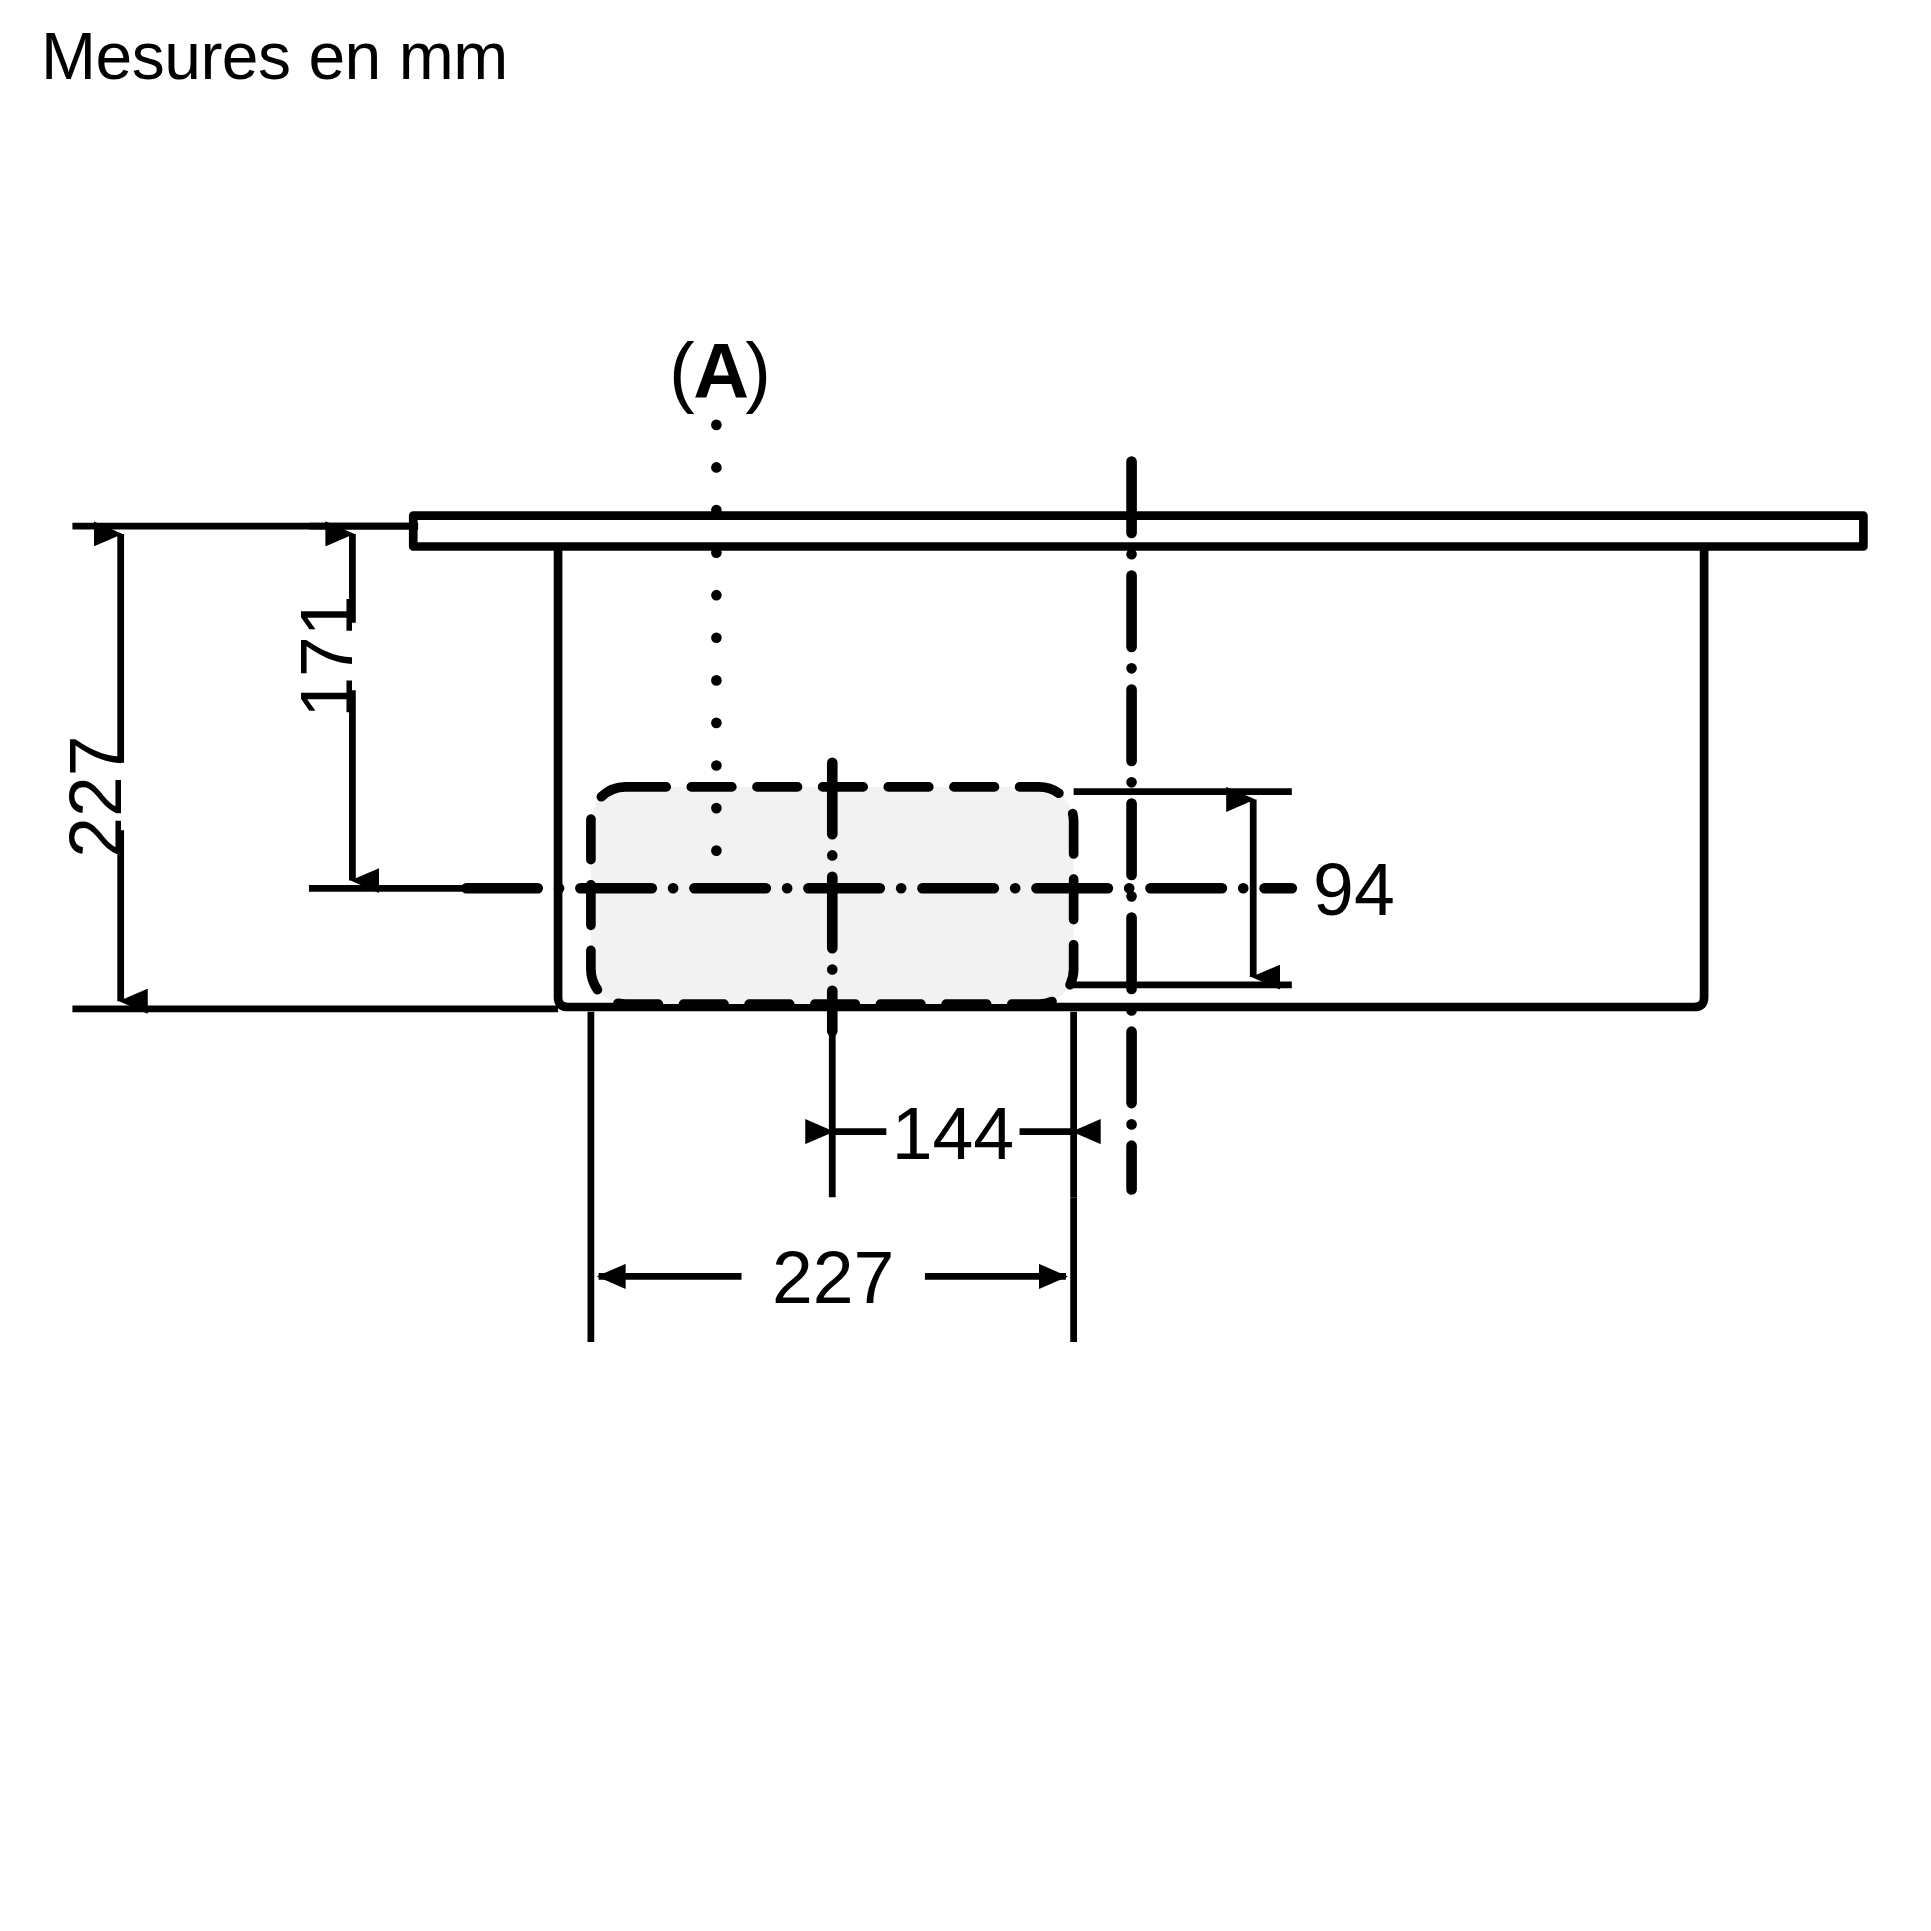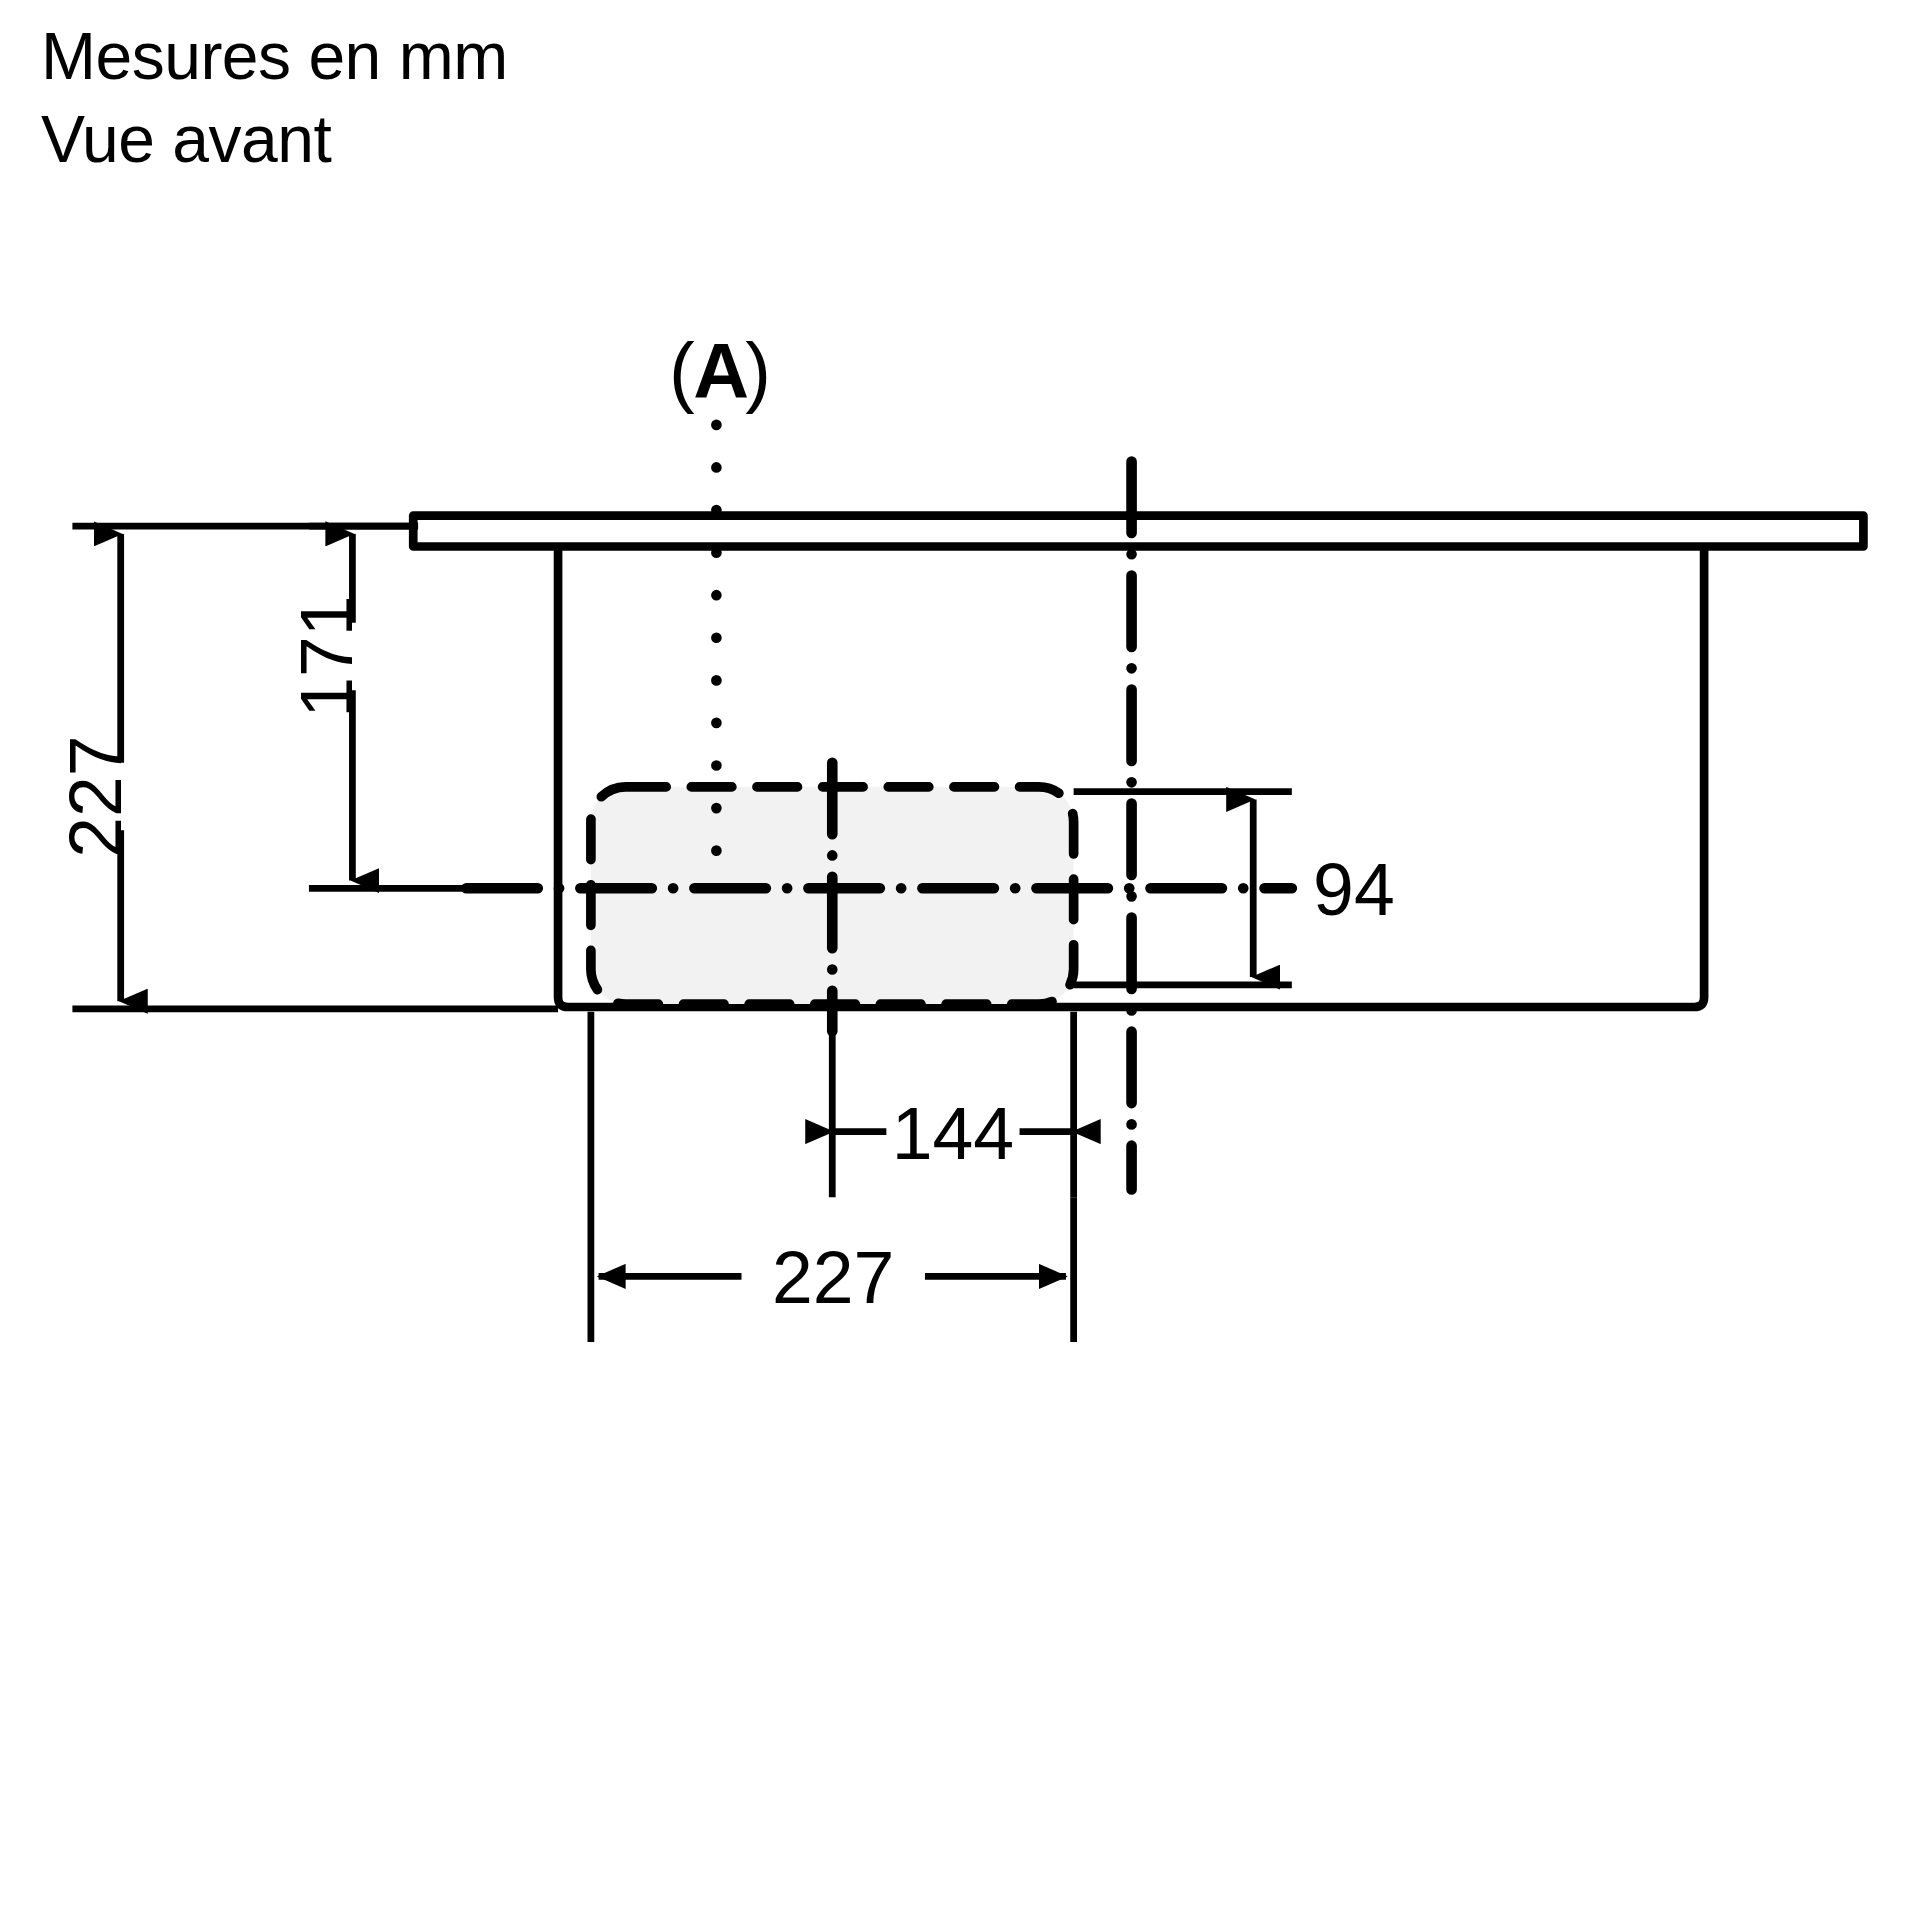--- a/index.html
+++ b/index.html
@@ -56,21 +56,20 @@
   .dim-label { font-size: 76px; }
   .callout-paren { font-size: 80px; }
   .callout-letter { font-size: 80px; font-weight: bold; }
 </style>
 </head>
 <body>
 
 <div id="page">
 
   <div class="hdr" id="hdr-line1">Mesures en mm</div>
-  <div class="hdr" id="hdr-line2">Vue avant</div>
 
   <svg id="drawing" viewBox="0 0 2000 2000" xmlns="http://www.w3.org/2000/svg">
 
     <defs>
       <marker id="arrUp" markerWidth="26" markerHeight="30" refX="13" refY="2" orient="auto-start-reverse" markerUnits="userSpaceOnUse">
         <path d="M13 0 L26 30 L0 30 Z" fill="#000"></path>
       </marker>
       <marker id="arrEndV" markerWidth="26" markerHeight="30" refX="13" refY="28" orient="auto" markerUnits="userSpaceOnUse">
         <path d="M13 30 L0 0 L26 0 Z" fill="#000"></path>
       </marker>

